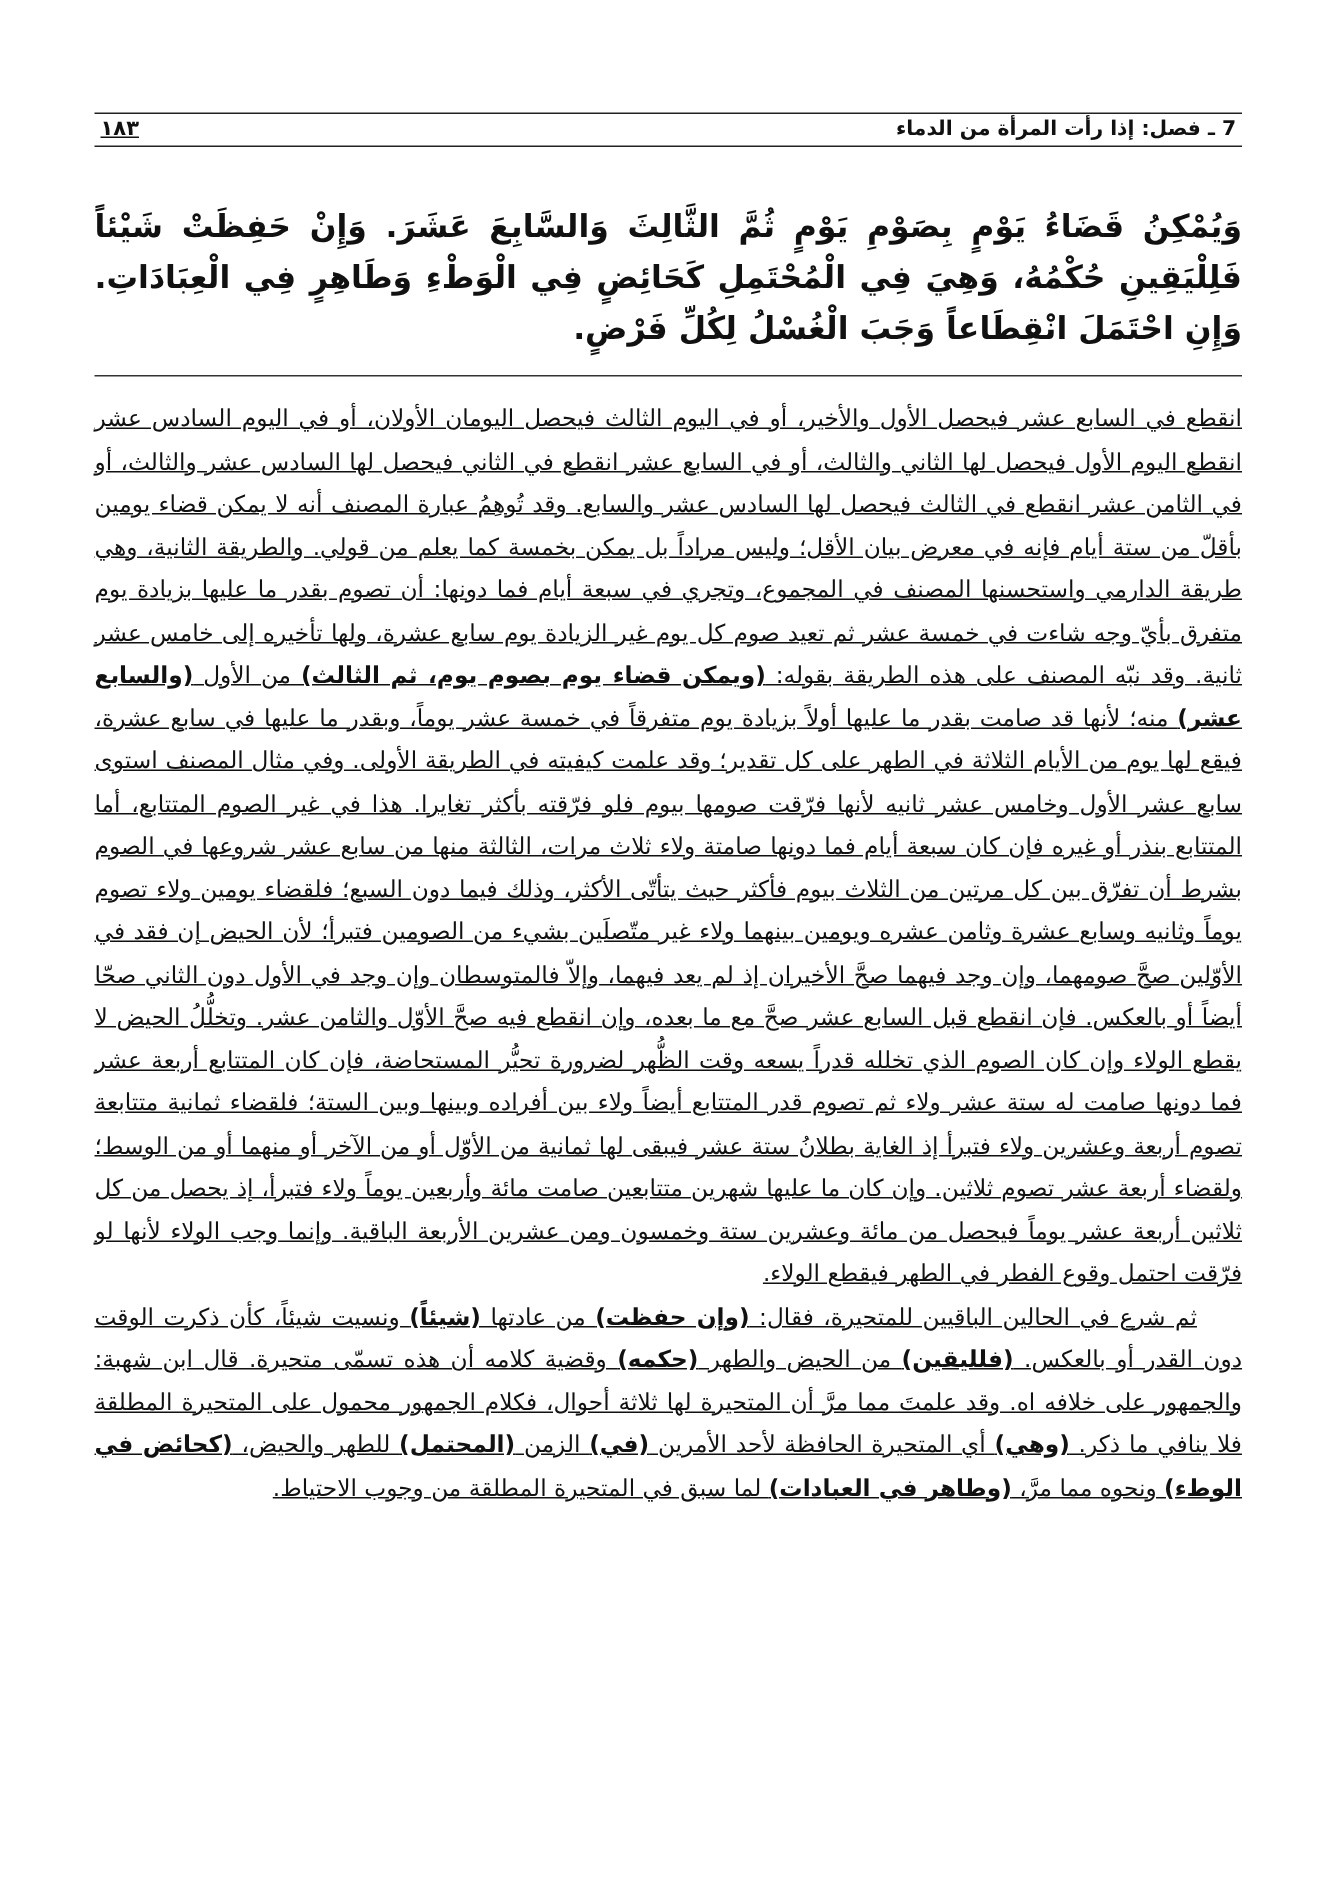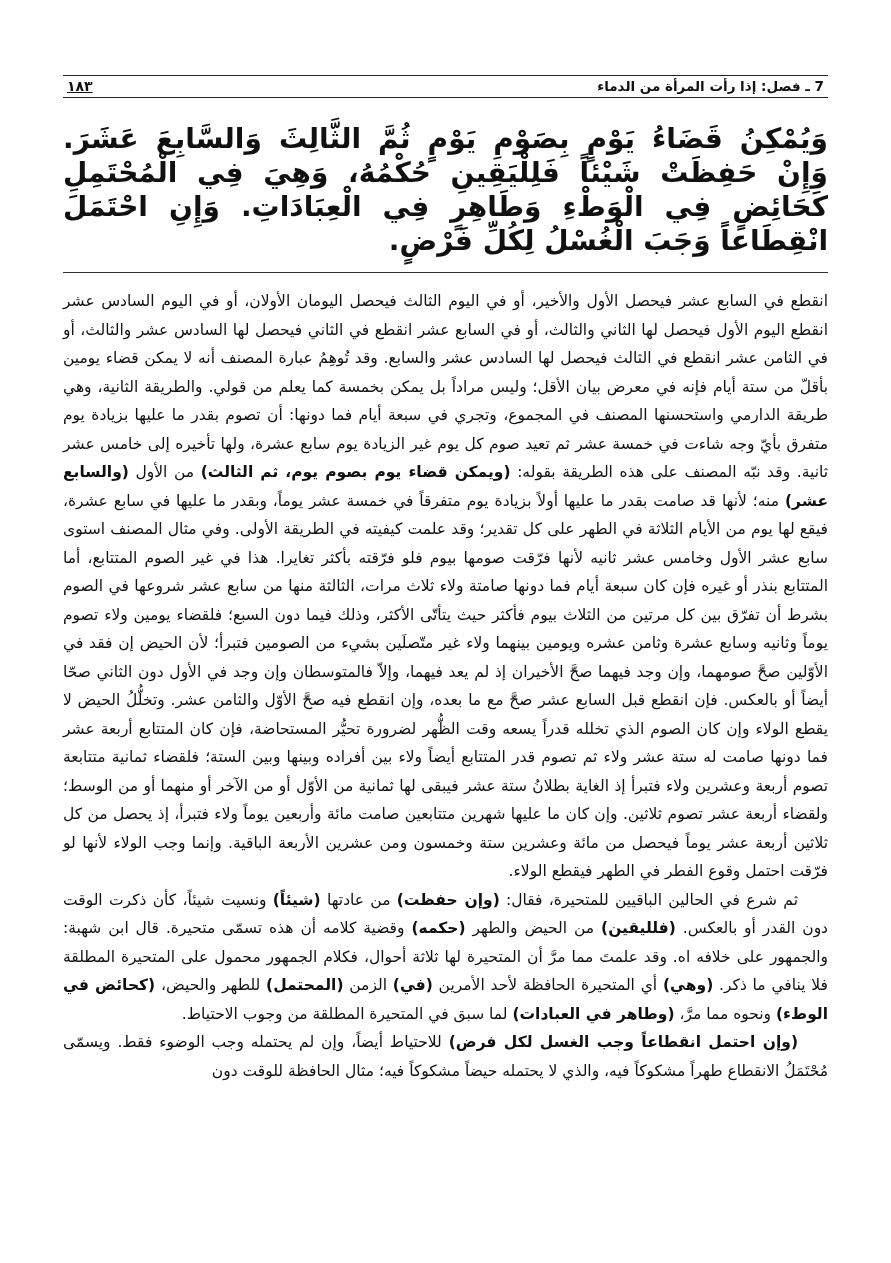--- a/index.html
+++ b/index.html
@@ -22,55 +22,54 @@
     flex-direction:row;
     justify-content:space-between;
     align-items:center;
     padding:2px 4px 3px 4px;
     font-size:13.5px;
     font-weight:bold;
   }
   .header .chapter{letter-spacing:0;}
   .header .pagenum{font-size:14px;text-decoration:underline;}
   .matn{
-    margin-top:24px;
-    font-size:28px;
+    margin-top:36px;
+    font-size:21px;
     font-weight:bold;
     line-height:34px;
     text-align:justify;
     text-justify:inter-word;
   }
   .separator{
     border-bottom:1px solid #333;
     margin-top:14px;
   }
   .commentary{
     margin-top:14px;
     font-size:15.5px;
     line-height:28.5px;
     text-align:justify;
     text-justify:inter-word;
   }
-  .commentary p{margin:0;padding:0;}
+  .commentary p{margin:0;padding:0;text-decoration:underline;}
   .commentary p.indent{text-indent:30px;}
   .commentary .bold{font-weight:bold;}
 </style>
 </head>
 <body>
 
 <div class="page">
 
   <div class="header">
     <span class="chapter">7 ـ فصل: إذا رأت المرأة من الدماء</span>
     <span class="pagenum">١٨٣</span>
   </div>
 
   <div class="matn">وَيُمْكِنُ قَضَاءُ يَوْمٍ بِصَوْمِ يَوْمٍ ثُمَّ الثَّالِثَ وَالسَّابِعَ عَشَرَ. وَإِنْ حَفِظَتْ شَيْئاً فَلِلْيَقِينِ حُكْمُهُ، وَهِيَ فِي الْمُحْتَمِلِ كَحَائِضٍ فِي الْوَطْءِ وَطَاهِرٍ فِي الْعِبَادَاتِ. وَإِنِ احْتَمَلَ انْقِطَاعاً وَجَبَ الْغُسْلُ لِكُلِّ فَرْضٍ.</div>
 
   <div class="separator"></div>
 
   <div class="commentary">
       <p><span>انقطع في السابع عشر فيحصل الأول والأخير، أو في اليوم الثالث فيحصل اليومان الأولان، أو في اليوم السادس عشر انقطع اليوم الأول فيحصل لها الثاني والثالث، أو في السابع عشر انقطع في الثاني فيحصل لها السادس عشر والثالث، أو في الثامن عشر انقطع في الثالث فيحصل لها السادس عشر والسابع. وقد تُوهِمُ عبارة المصنف أنه لا يمكن قضاء يومين بأقلّ من ستة أيام فإنه في معرض بيان الأقل؛ وليس مراداً بل يمكن بخمسة كما يعلم من قولي. والطريقة الثانية، وهي طريقة الدارمي واستحسنها المصنف في المجموع، وتجري في سبعة أيام فما دونها: أن تصوم بقدر ما عليها بزيادة يوم متفرق بأيّ وجه شاءت في خمسة عشر ثم تعيد صوم كل يوم غير الزيادة يوم سابع عشرة، ولها تأخيره إلى خامس عشر ثانية. وقد نبّه المصنف على هذه الطريقة بقوله: </span><span class="bold">(ويمكن قضاء يوم بصوم يوم، ثم الثالث)</span><span> من الأول </span><span class="bold">(والسابع عشر)</span><span> منه؛ لأنها قد صامت بقدر ما عليها أولاً بزيادة يوم متفرقاً في خمسة عشر يوماً، وبقدر ما عليها في سابع عشرة، فيقع لها يوم من الأيام الثلاثة في الطهر على كل تقدير؛ وقد علمت كيفيته في الطريقة الأولى. وفي مثال المصنف استوى سابع عشر الأول وخامس عشر ثانيه لأنها فرّقت صومها بيوم فلو فرّقته بأكثر تغايرا. هذا في غير الصوم المتتابع، أما المتتابع بنذر أو غيره فإن كان سبعة أيام فما دونها صامتة ولاء ثلاث مرات، الثالثة منها من سابع عشر شروعها في الصوم بشرط أن تفرّق بين كل مرتين من الثلاث بيوم فأكثر حيث يتأتّى الأكثر، وذلك فيما دون السبع؛ فلقضاء يومين ولاء تصوم يوماً وثانيه وسابع عشرة وثامن عشره ويومين بينهما ولاء غير متّصلَين بشيء من الصومين فتبرأ؛ لأن الحيض إن فقد في الأوّلين صحَّ صومهما، وإن وجد فيهما صحَّ الأخيران إذ لم يعد فيهما، وإلاّ فالمتوسطان وإن وجد في الأول دون الثاني صحّا أيضاً أو بالعكس. فإن انقطع قبل السابع عشر صحَّ مع ما بعده، وإن انقطع فيه صحَّ الأوّل والثامن عشر. وتخلُّلُ الحيض لا يقطع الولاء وإن كان الصوم الذي تخلله قدراً يسعه وقت الظُّهر لضرورة تحيُّر المستحاضة، فإن كان المتتابع أربعة عشر فما دونها صامت له ستة عشر ولاء ثم تصوم قدر المتتابع أيضاً ولاء بين أفراده وبينها وبين الستة؛ فلقضاء ثمانية متتابعة تصوم أربعة وعشرين ولاء فتبرأ إذ الغاية بطلانُ ستة عشر فيبقى لها ثمانية من الأوّل أو من الآخر أو منهما أو من الوسط؛ ولقضاء أربعة عشر تصوم ثلاثين. وإن كان ما عليها شهرين متتابعين صامت مائة وأربعين يوماً ولاء فتبرأ، إذ يحصل من كل ثلاثين أربعة عشر يوماً فيحصل من مائة وعشرين ستة وخمسون ومن عشرين الأربعة الباقية. وإنما وجب الولاء لأنها لو فرّقت احتمل وقوع الفطر في الطهر فيقطع الولاء.</span></p>
       <p class="indent"><span>ثم شرع في الحالين الباقيين للمتحيرة، فقال: </span><span class="bold">(وإن حفظت)</span><span> من عادتها </span><span class="bold">(شيئاً)</span><span> ونسيت شيئاً، كأن ذكرت الوقت دون القدر أو بالعكس. </span><span class="bold">(فلليقين)</span><span> من الحيض والطهر </span><span class="bold">(حكمه)</span><span> وقضية كلامه أن هذه تسمّى متحيرة. قال ابن شهبة: والجمهور على خلافه اه. وقد علمتَ مما مرَّ أن المتحيرة لها ثلاثة أحوال، فكلام الجمهور محمول على المتحيرة المطلقة فلا ينافي ما ذكر. </span><span class="bold">(وهي)</span><span> أي المتحيرة الحافظة لأحد الأمرين </span><span class="bold">(في)</span><span> الزمن </span><span class="bold">(المحتمل)</span><span> للطهر والحيض، </span><span class="bold">(كحائض في الوطء)</span><span> ونحوه مما مرَّ، </span><span class="bold">(وطاهر في العبادات)</span><span> لما سبق في المتحيرة المطلقة من وجوب الاحتياط.</span></p>
-      <p class="indent"><span class="bold">(وإن احتمل انقطاعاً وجب الغسل لكل فرض)</span><span> للاحتياط أيضاً، وإن لم يحتمله وجب الوضوء فقط. ويسمّى مُحْتَمَلُ الانقطاع طهراً مشكوكاً فيه، والذي لا يحتمله حيضاً مشكوكاً فيه؛ مثال الحافظة للوقت دون</span></p>
     </div>
 
 </div>
 
 </body></html>

